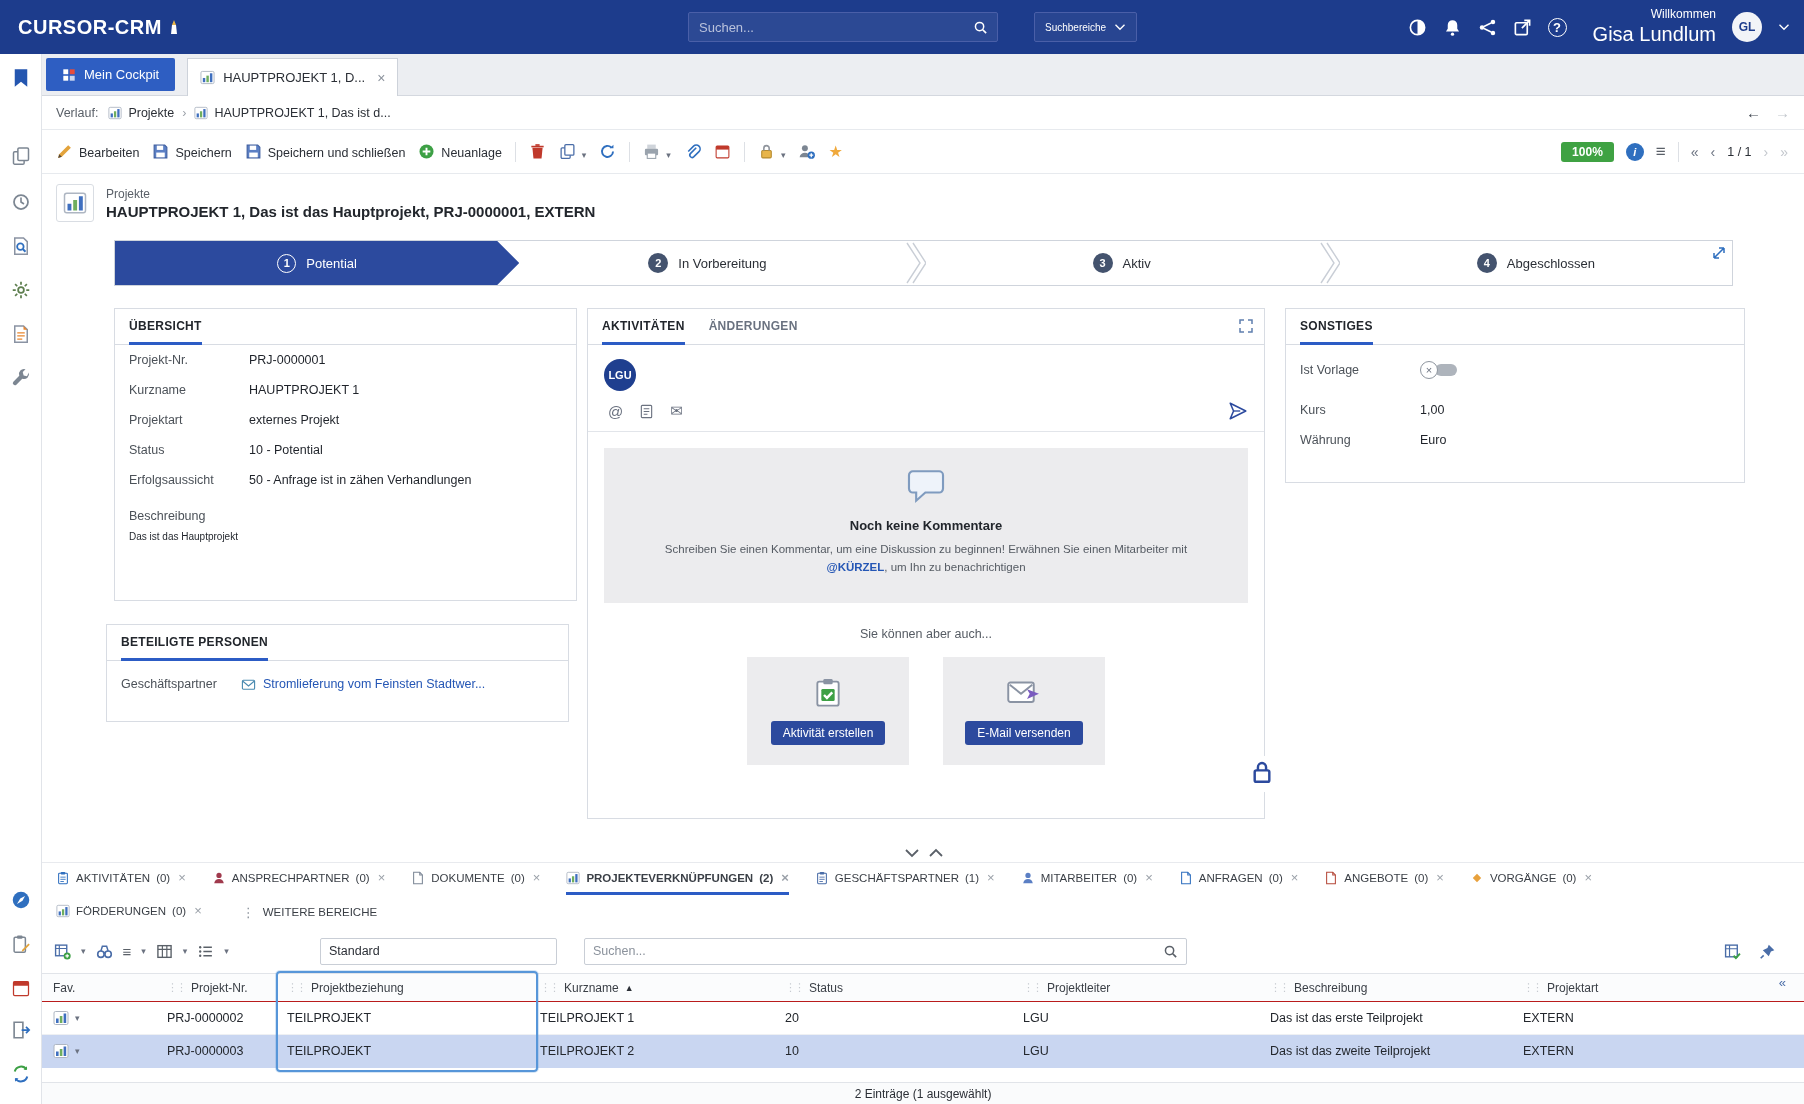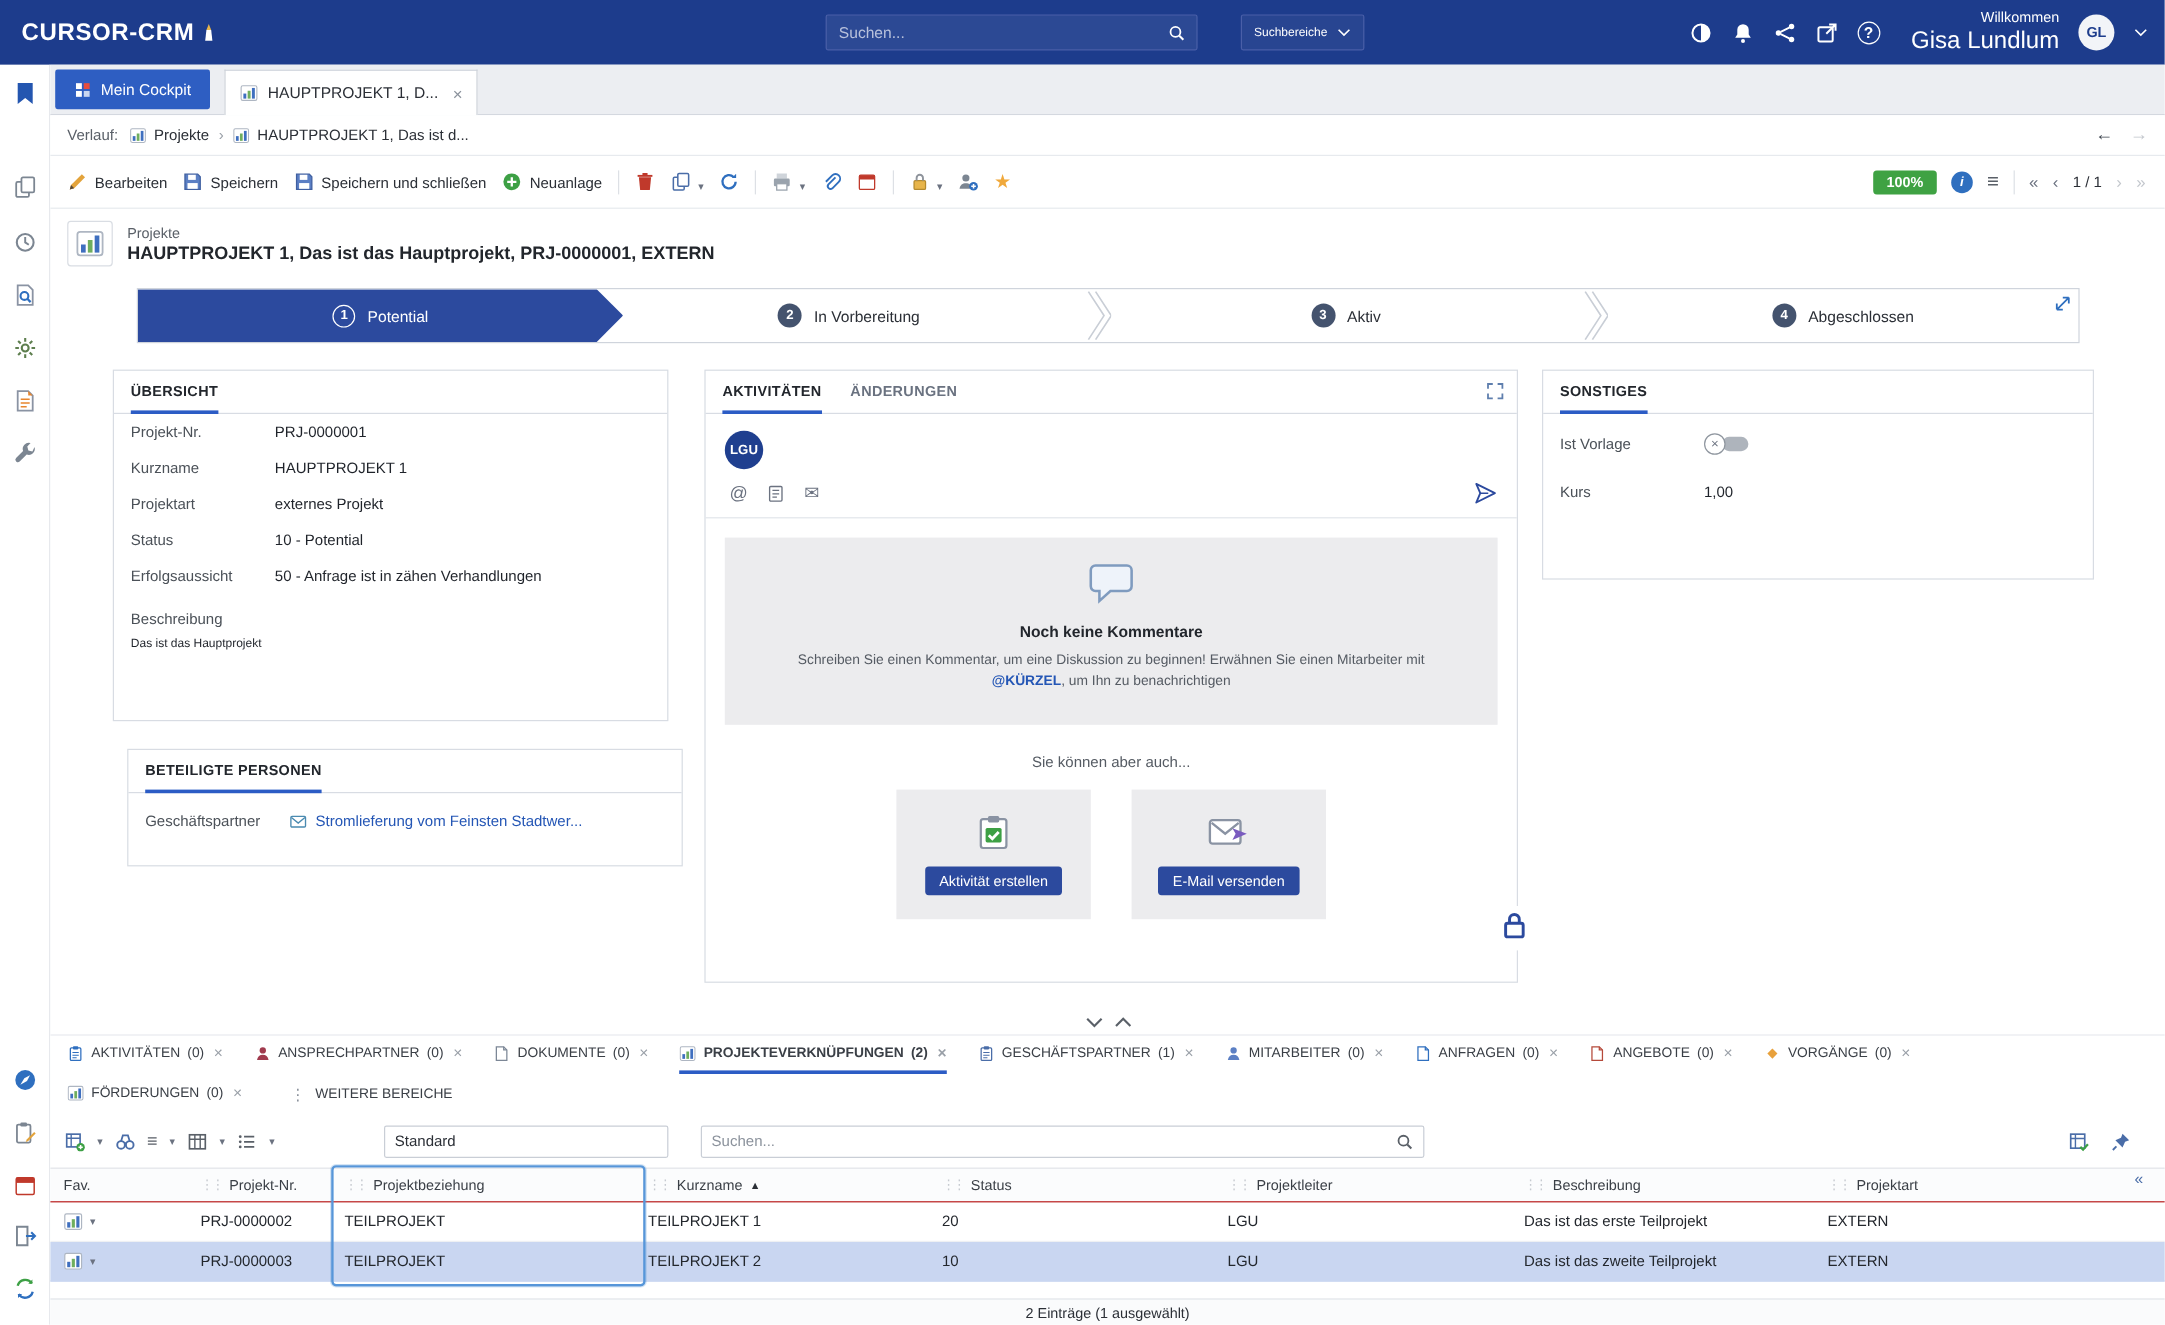--- a/index.html
+++ b/index.html
@@ -609,21 +609,21 @@
       </div>
       <div class="step">
         <span class="mnum">4</span>
         <span>Abgeschlossen</span>
       </div>
       <svg class="ms-expand">
           <use href="#s-collapse-ne"></use>
         </svg>
     </div>
 
-    <div class="panel p-uebersicht" style="left:52px;top:254px;width:463px;height:293px">
+    <div class="panel p-uebersicht" style="left:72px;top:254px;width:463px;height:293px">
       <div class="phead">
         <span class="ptitle">ÜBERSICHT</span>
       </div>
       <div class="frow">
           <span class="flabel">Projekt-Nr.</span>
           <span class="fvalue">PRJ-0000001</span>
         </div>
       <div class="frow">
           <span class="flabel">Kurzname</span>
           <span class="fvalue">HAUPTPROJEKT 1</span>
@@ -714,20 +714,24 @@
       <div class="frow" style="margin-top:8px;margin-bottom:8px;align-items:center">
         <span class="flabel">Ist Vorlage</span>
         <span class="toggle">
           <span class="tog-x">×</span>
           <span class="tog-bar"></span>
         </span>
       </div>
       <div class="frow">
           <span class="flabel">Kurs</span>
           <span class="fvalue">1,00</span>
+        </div>
+      <div class="frow">
+          <span class="flabel">Währung</span>
+          <span class="fvalue">Euro</span>
         </div>
     </div>
 
     <div class="collapsers">
       <span><svg width="16" height="10">
             <use href="#s-chevdown"></use>
           </svg></span>
       <span><svg width="16" height="10">
             <use href="#s-chevup"></use>
           </svg></span>

